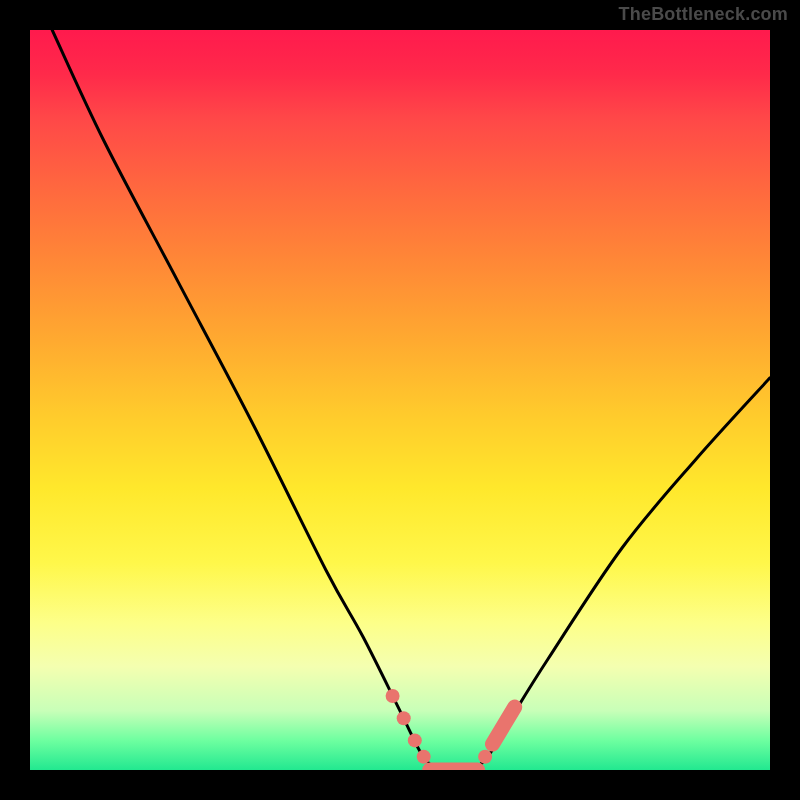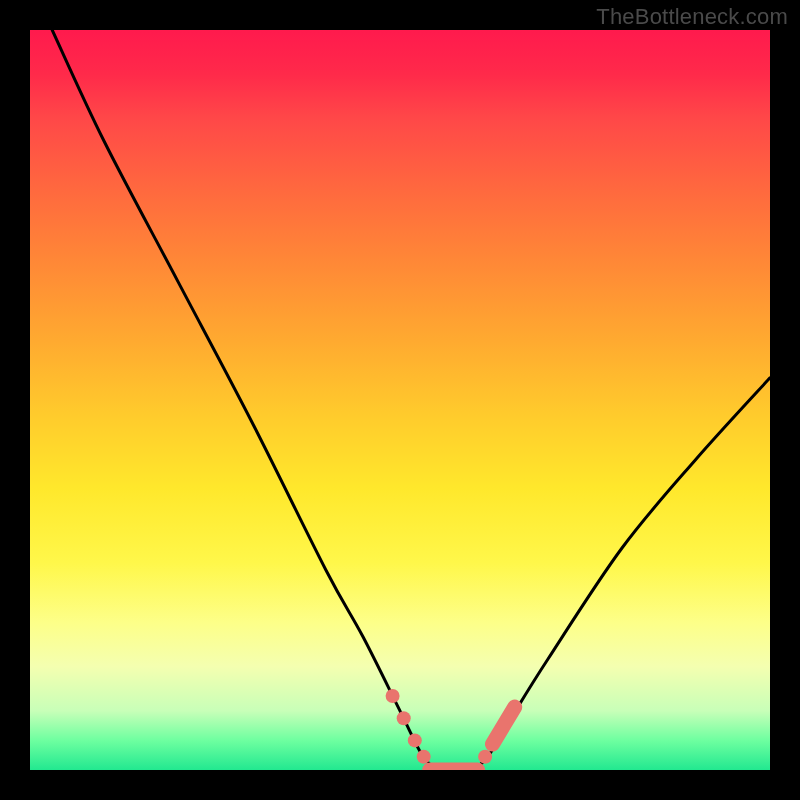--- a/index.html
+++ b/index.html
@@ -12,21 +12,21 @@
   #ff8a36 32%,
   #ffaa30 42%,
   #ffcb2c 52%,
   #ffe82c 62%,
   #fff74a 72%,
   #fdff88 80%,
   #f4ffb0 86%,
   #c8ffb8 92%,
   #6effa0 96%,
   #22e890 100%)}
-.watermark{position:absolute;top:4px;right:12px;color:#4a4a4a;font-size:22px;font-weight:400;letter-spacing:.2px}
+.watermark{position:absolute;top:4px;right:12px;color:#4a4a4a;font-size:18px;font-weight:700;letter-spacing:.2px}
 svg.curve{position:absolute;left:30px;top:30px;width:740px;height:740px}
 .dot{fill:#e9746d}
 </style>
 </head>
 <body>
 
 <div class="frame">
   <div class="inner"></div>
 
   <svg class="curve" viewBox="0 0 740 740">

